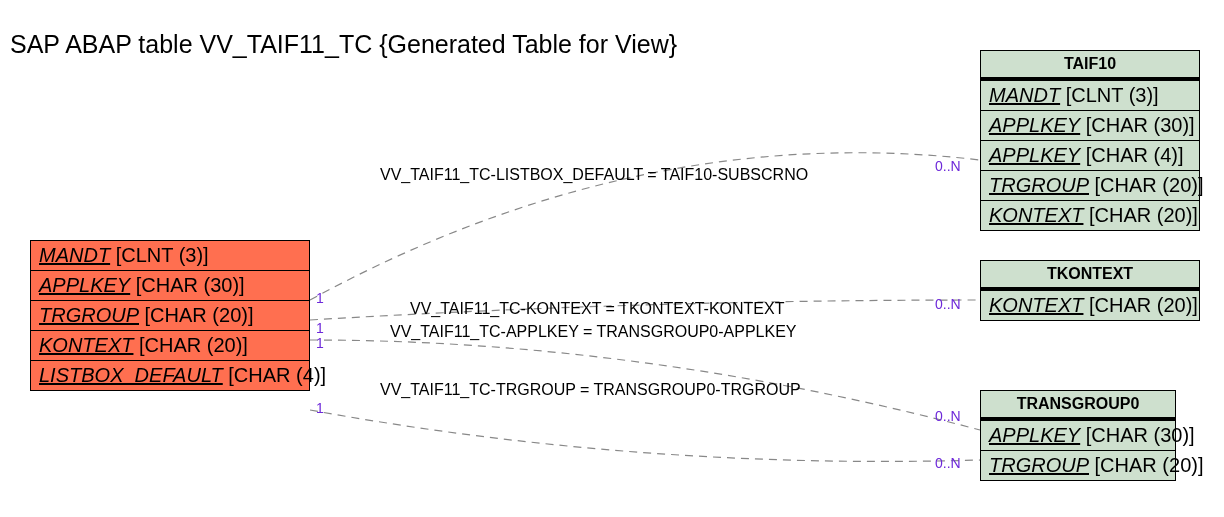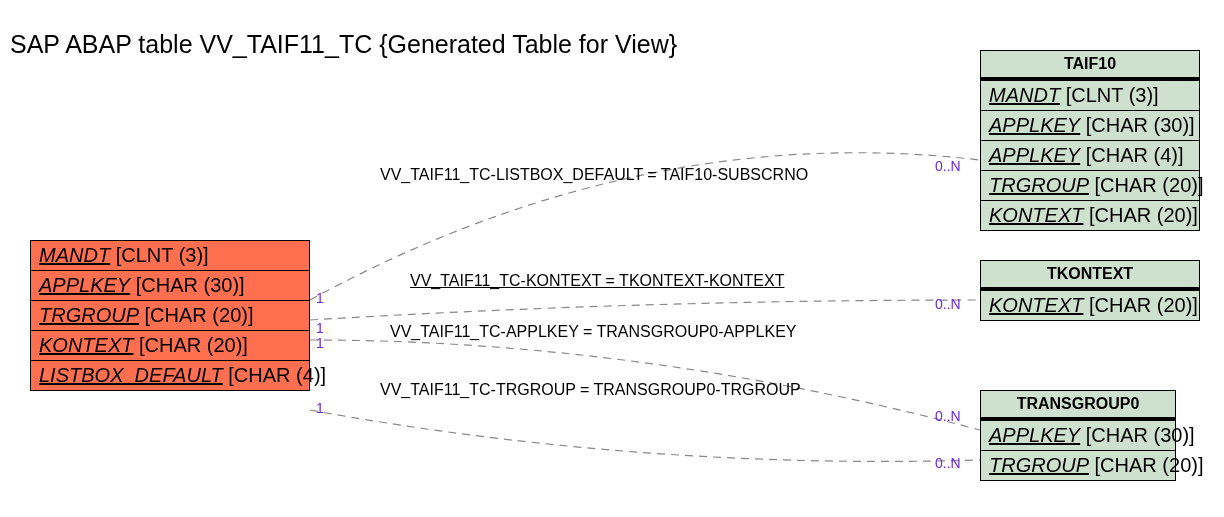--- a/index.html
+++ b/index.html
@@ -105,21 +105,21 @@
   <div class="row"><u>KONTEXT</u> <span>[CHAR (20)]</span></div>
 </div>
 
 <div class="entity" style="left:980px; top:390px; width:196px;">
   <div class="header">TRANSGROUP0</div>
   <div class="row"><u>APPLKEY</u> <span>[CHAR (30)]</span></div>
   <div class="row"><u>TRGROUP</u> <span>[CHAR (20)]</span></div>
 </div>
 
 <div class="rel-label" style="left:380px; top:140px;margin-top:26px;">VV_TAIF11_TC-LISTBOX_DEFAULT = TAIF10-SUBSCRNO</div>
-<div class="rel-label" style="left:410px; top:272px;text-decoration:underline;">VV_TAIF11_TC-KONTEXT = TKONTEXT-KONTEXT</div>
+<div class="rel-label" style="left:410px; top:300px;">VV_TAIF11_TC-KONTEXT = TKONTEXT-KONTEXT</div>
 <div class="rel-label" style="left:390px; top:323px;">VV_TAIF11_TC-APPLKEY = TRANSGROUP0-APPLKEY</div>
 <div class="rel-label" style="left:380px; top:381px;text-align:center;">VV_TAIF11_TC-TRGROUP = TRANSGROUP0-TRGROUP</div>
 
 <div class="card" style="left:316px; top:290px;">1</div>
 <div class="card" style="left:316px; top:320px;">1</div>
 <div class="card" style="left:316px; top:335px;">1</div>
 <div class="card" style="left:316px; top:400px;">1</div>
 
 <div class="card" style="left:935px; top:158px;">0..N</div>
 <div class="card" style="left:935px; top:296px;">0..N</div>

